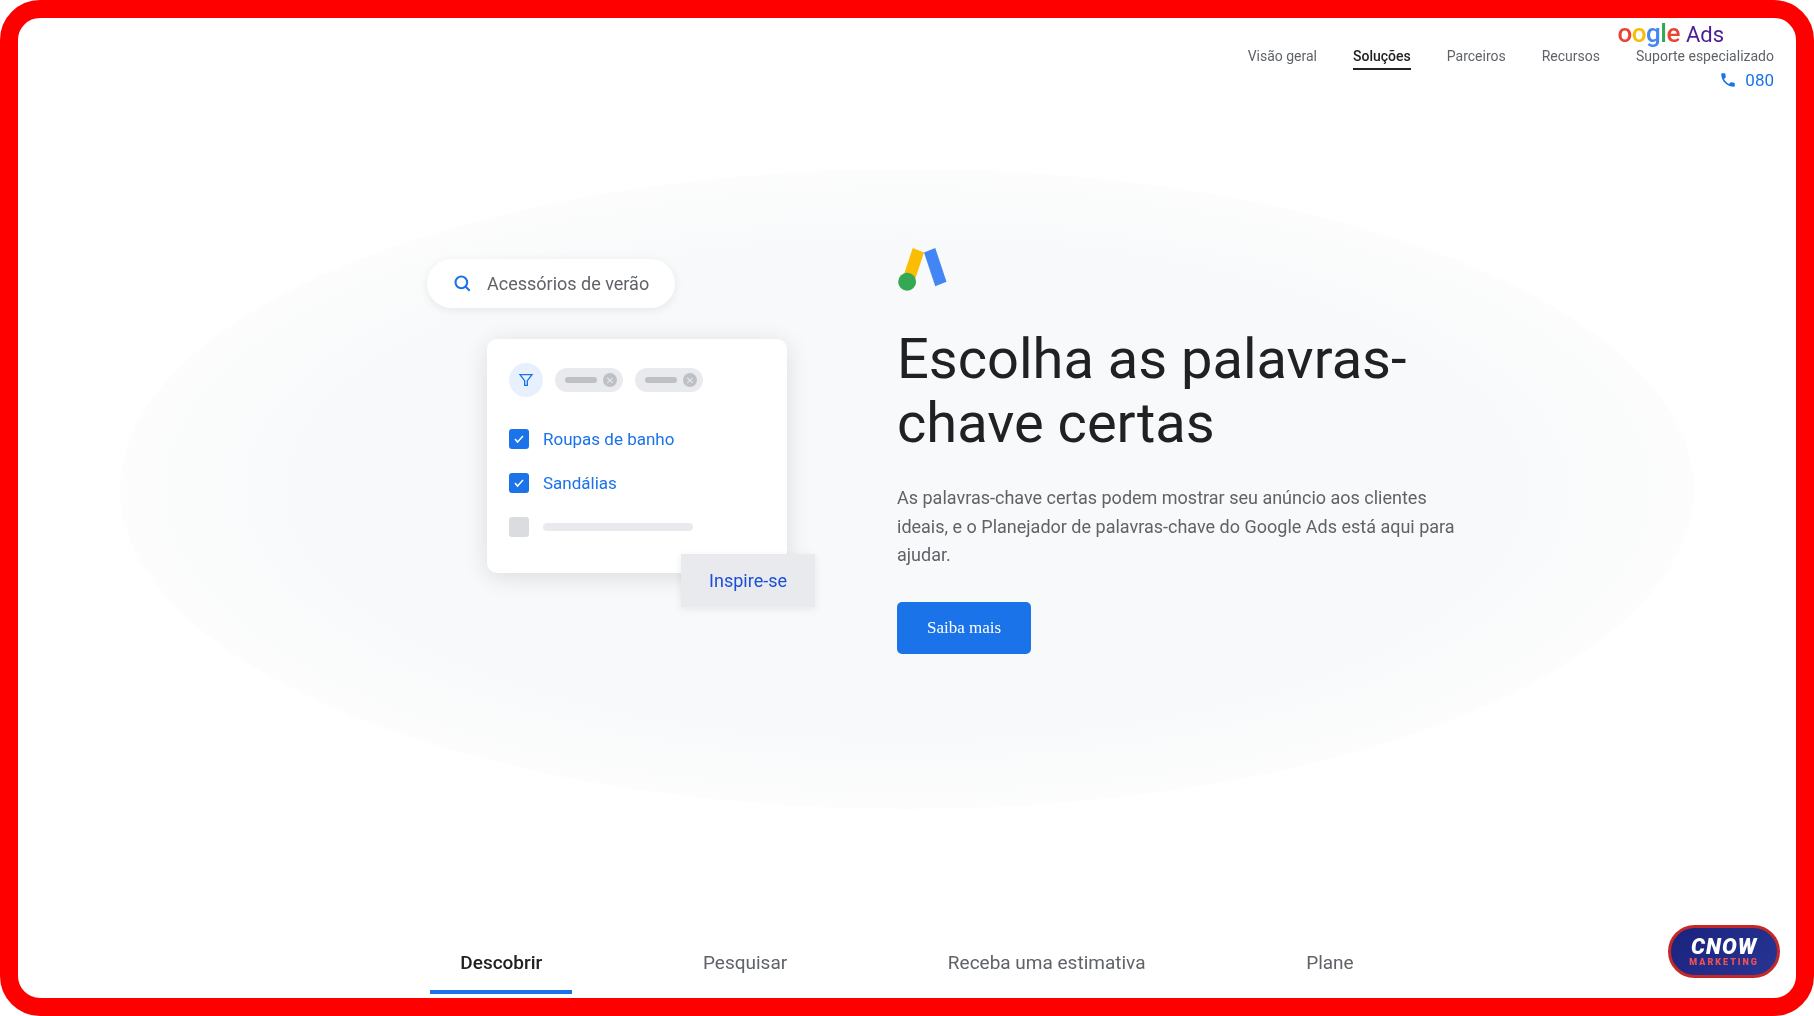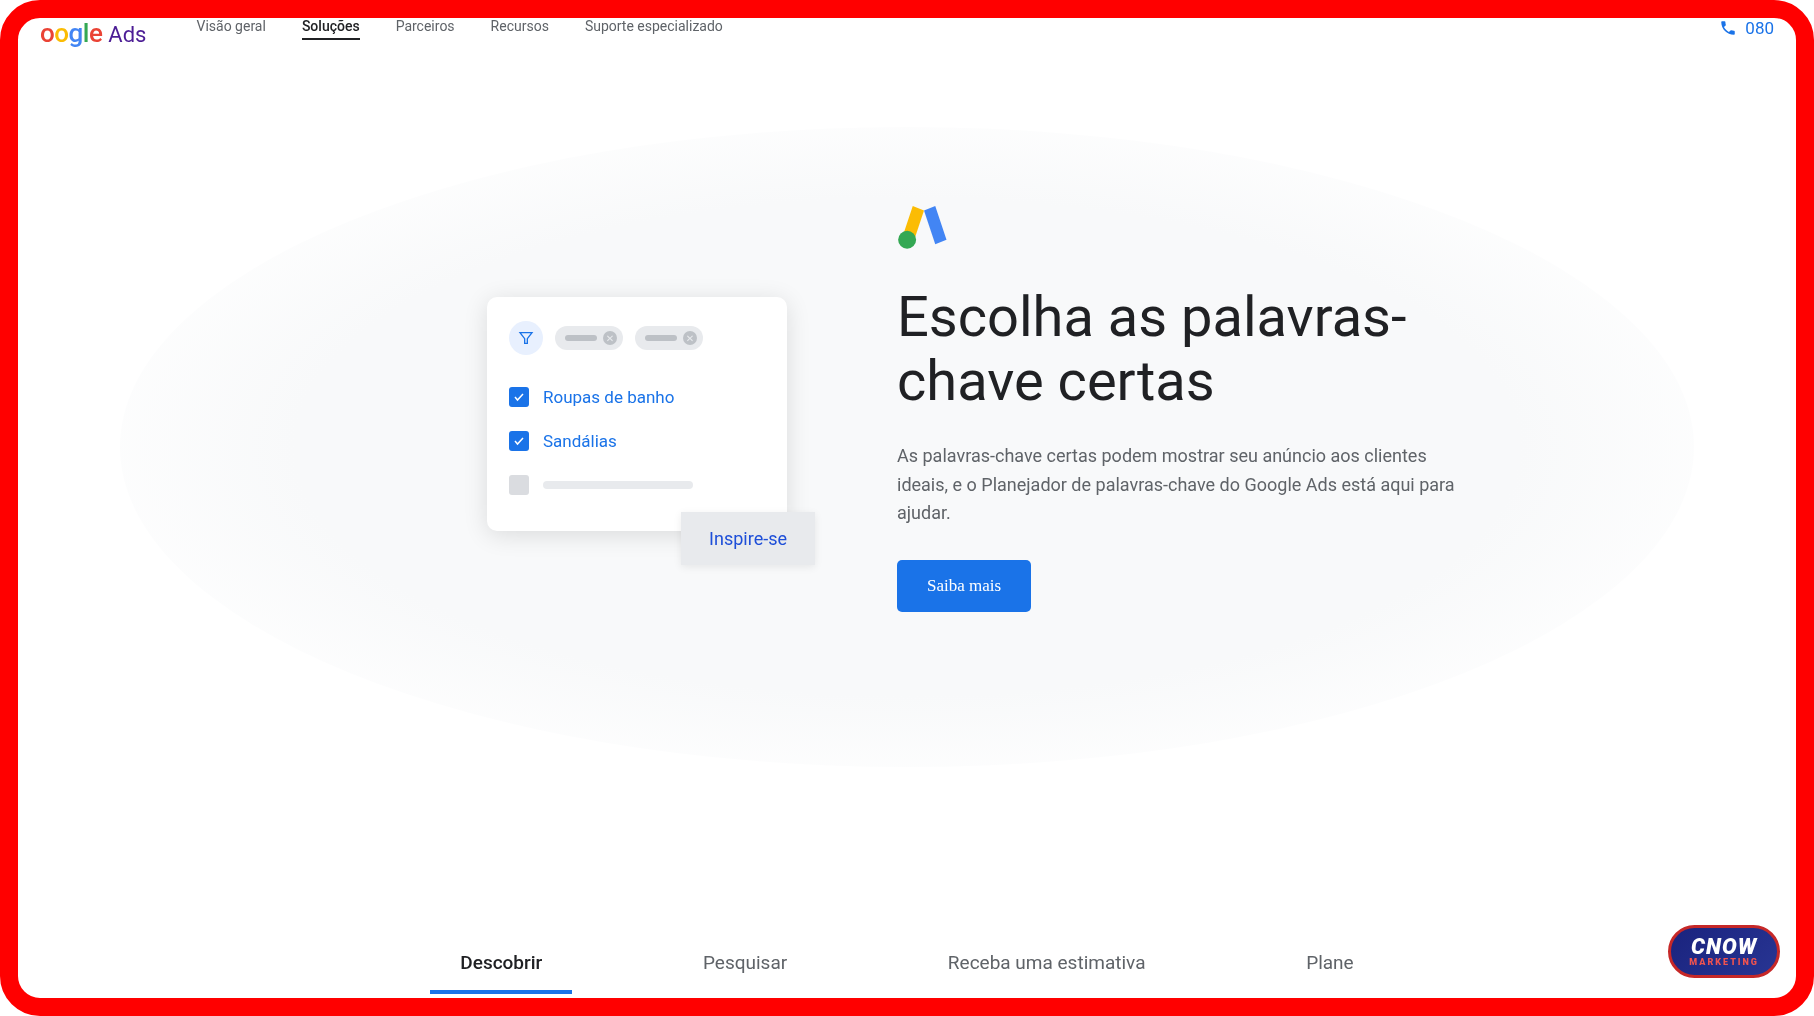--- a/index.html
+++ b/index.html
@@ -14,24 +14,25 @@
     .frame-border {
       position: absolute;
       inset: 0;
       border: 18px solid #ff0000;
       border-radius: 40px;
       pointer-events: none;
       z-index: 1000;
     }
     .header {
       display: flex;
-      align-items: flex-start;
+      align-items: flex-end;
       padding: 18px 40px 18px 30px;
       border-bottom: 1px solid transparent;
       width: 100%;
+      flex-direction: column;
     }
     .logo {
       display: flex;
       align-items: baseline;
       margin-right: 50px;
       margin-left: 10px;
     }
     .logo-google {
       font-size: 26px;
       font-weight: 500;
@@ -346,20 +347,27 @@
     </svg>
     <span>080</span>
   </div>
 </header>
 
 <main class="main-content">
   <div class="hero-bg"></div>
   <div class="hero">
 
     <div class="illustration">
+      <div class="search-pill">
+        <svg class="search-icon" viewBox="0 0 24 24">
+          <circle cx="10" cy="10" r="7"></circle>
+          <line x1="20" y1="20" x2="15" y2="15"></line>
+        </svg>
+        <span>Acessórios de verão</span>
+      </div>
 
       <div class="dropdown-card">
         <div class="filter-row">
           <div class="filter-circle">
             <svg class="filter-icon" viewBox="0 0 24 24">
               <polygon points="3,4 21,4 14,13 14,20 10,20 10,13"></polygon>
             </svg>
           </div>
           <div class="chip">
             <div class="chip-bar"></div>

